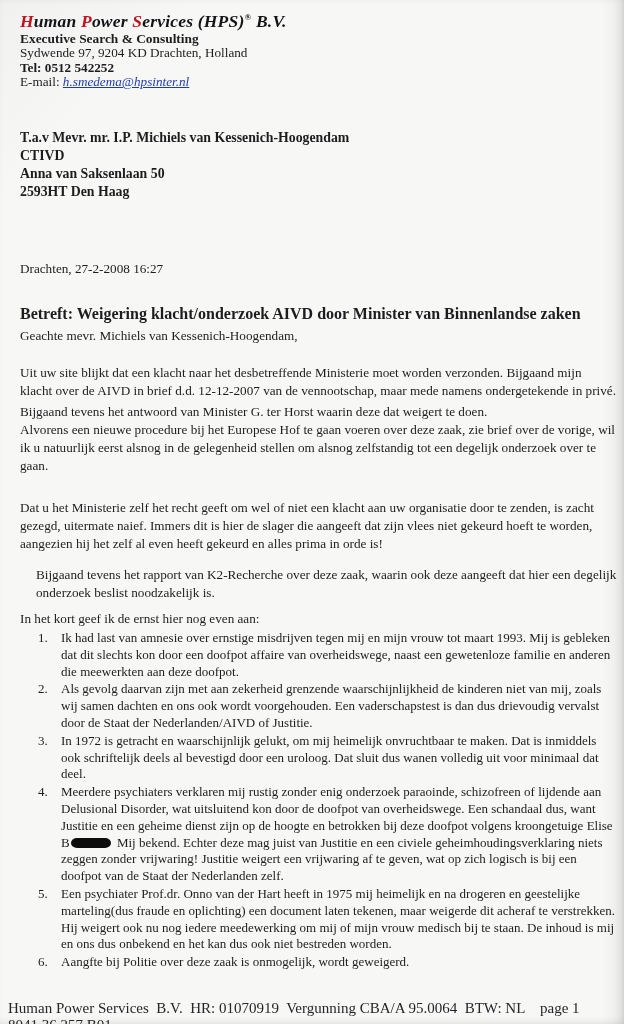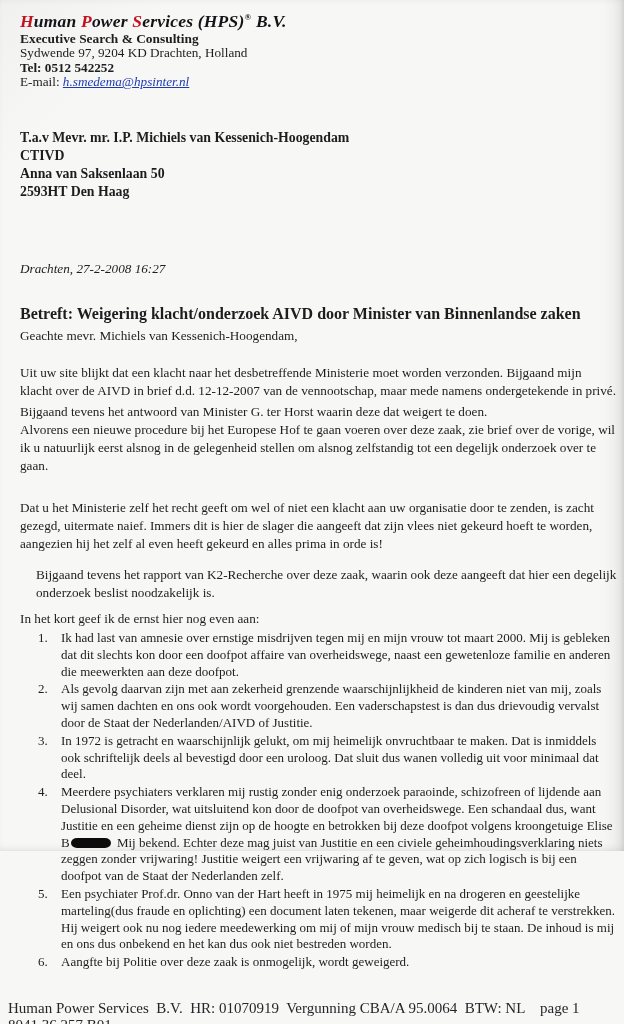--- a/index.html
+++ b/index.html
@@ -9,41 +9,41 @@
     --ink:#1d1c1e;
   }
   html,body{margin:0;padding:0;}
   body{
     width:624px;height:1024px;overflow:hidden;
     font-family:"Liberation Serif","DejaVu Serif",serif;
     color:var(--ink);
     background:#f7f7f6;
   }
   .page{
-    position:relative;width:624px;height:851px;
+    position:relative;width:624px;height:1024px;
     background:
       linear-gradient(to right, rgba(0,0,0,0) 96.5%, rgba(70,65,60,.07) 100%),
       linear-gradient(135deg, rgba(120,120,130,.05) 0%, rgba(0,0,0,0) 12%),
       #f7f7f6;
     box-shadow: inset -5px 0 12px -7px rgba(60,55,50,.30), inset 0 -5px 12px -8px rgba(60,55,50,.18);
   }
   
   .letterhead{position:absolute;top:6px;left:20px;line-height:14.5px;}
   .lh-title{font-size:17.5px;font-weight:bold;font-style:italic;line-height:22px;letter-spacing:.2px;color:#141418;}
   .lh-title .red{color:var(--brand-red);}
   .lh-title sup{font-size:9px;vertical-align:super;}
   .lh-tagline{font-size:13.4px;font-weight:bold;line-height:14.5px;}
   .lh-line{font-size:13.2px;line-height:14.5px;}
   .lh-tel{font-weight:bold;}
   .lh-tel .lbl{font-weight:bold;}
   .email-link{color:var(--link-blue);text-decoration:underline;cursor:pointer;font-style:italic;}
   
   .recipient{position:absolute;top:129px;left:20px;font-size:13.8px;font-weight:bold;line-height:18px;}
   
-  .dateline{position:absolute;top:261px;left:20px;font-size:13.2px;font-style:italic;}
+  .dateline{position:absolute;top:261px;left:20px;font-size:13.2px;}
   .subject{position:absolute;top:305px;left:20px;font-size:16px;font-weight:bold;}
   .salutation{position:absolute;top:328px;left:20px;font-size:13.2px;}
   
   .para{position:absolute;left:20px;width:596px;font-size:13.2px;line-height:17.9px;}
   .p1{top:355px;margin-top:9px;}
   .p2{top:403px;}
   .p3{top:486px;}
   .p4{top:553px;margin-left:16px;}
   .p5{top:597px;}
   
@@ -90,21 +90,21 @@
     <div>Bijgaand tevens het antwoord van Minister G. ter Horst waarin deze dat weigert te doen.</div>
     <div>Alvorens een nieuwe procedure bij het Europese Hof te gaan voeren over deze zaak, zie brief over de vorige, wil ik u natuurlijk eerst alsnog in de gelegenheid stellen om alsnog zelfstandig tot een degelijk onderzoek over te gaan.</div>
   </div>
   <p class="para p3">Dat u het Ministerie zelf het recht geeft om wel of niet een klacht aan uw organisatie door te zenden, is zacht gezegd, uitermate naief. Immers dit is hier de slager die aangeeft dat zijn vlees niet gekeurd hoeft te worden, aangezien hij het zelf al even heeft gekeurd en alles prima in orde is!</p>
   <p class="para p4">Bijgaand tevens het rapport van K2-Recherche over deze zaak, waarin ook deze aangeeft dat hier een degelijk onderzoek beslist noodzakelijk is.</p>
   <p class="para p5">In het kort geef ik de ernst hier nog even aan:</p>
 
   <section class="list">
     <div class="li">
       <span class="num">1.</span>
-      <span class="li-text">Ik had last van amnesie over ernstige misdrijven tegen mij en mijn vrouw tot maart 2000. Mij is gebleken dat dit slechts kon door een doofpot affaire van overheidswege, naast een gewetenloze familie en anderen die meewerkten aan deze doofpot.</span>
+      <span class="li-text">Ik had last van amnesie over ernstige misdrijven tegen mij en mijn vrouw tot maart 1993. Mij is gebleken dat dit slechts kon door een doofpot affaire van overheidswege, naast een gewetenloze familie en anderen die meewerkten aan deze doofpot.</span>
     </div>
     <div class="li">
       <span class="num">2.</span>
       <span class="li-text">Als gevolg daarvan zijn met aan zekerheid grenzende waarschijnlijkheid de kinderen niet van mij, zoals wij samen dachten en ons ook wordt voorgehouden. Een vaderschapstest is dan dus drievoudig vervalst door de Staat der Nederlanden/AIVD of Justitie.</span>
     </div>
     <div class="li">
       <span class="num">3.</span>
       <span class="li-text">In 1972 is getracht en waarschijnlijk gelukt, om mij heimelijk onvruchtbaar te maken. Dat is inmiddels ook schriftelijk deels al bevestigd door een uroloog. Dat sluit dus wanen volledig uit voor minimaal dat deel.</span>
     </div>
     <div class="li">

